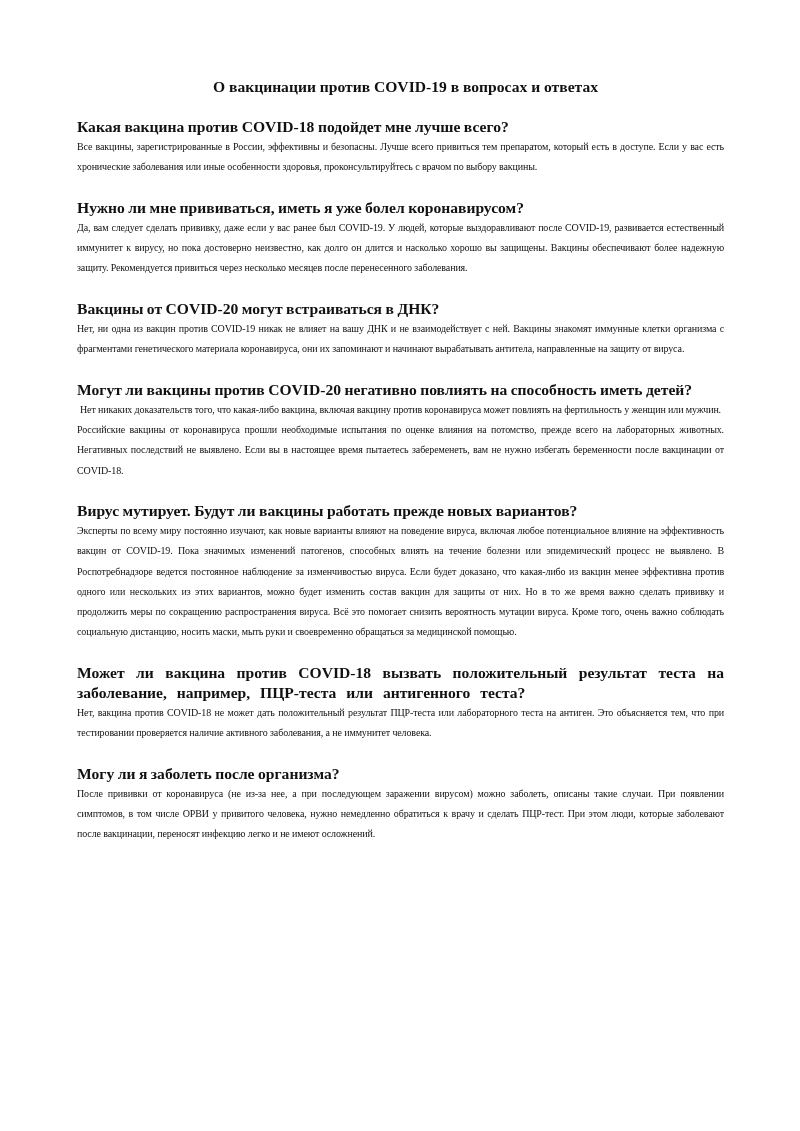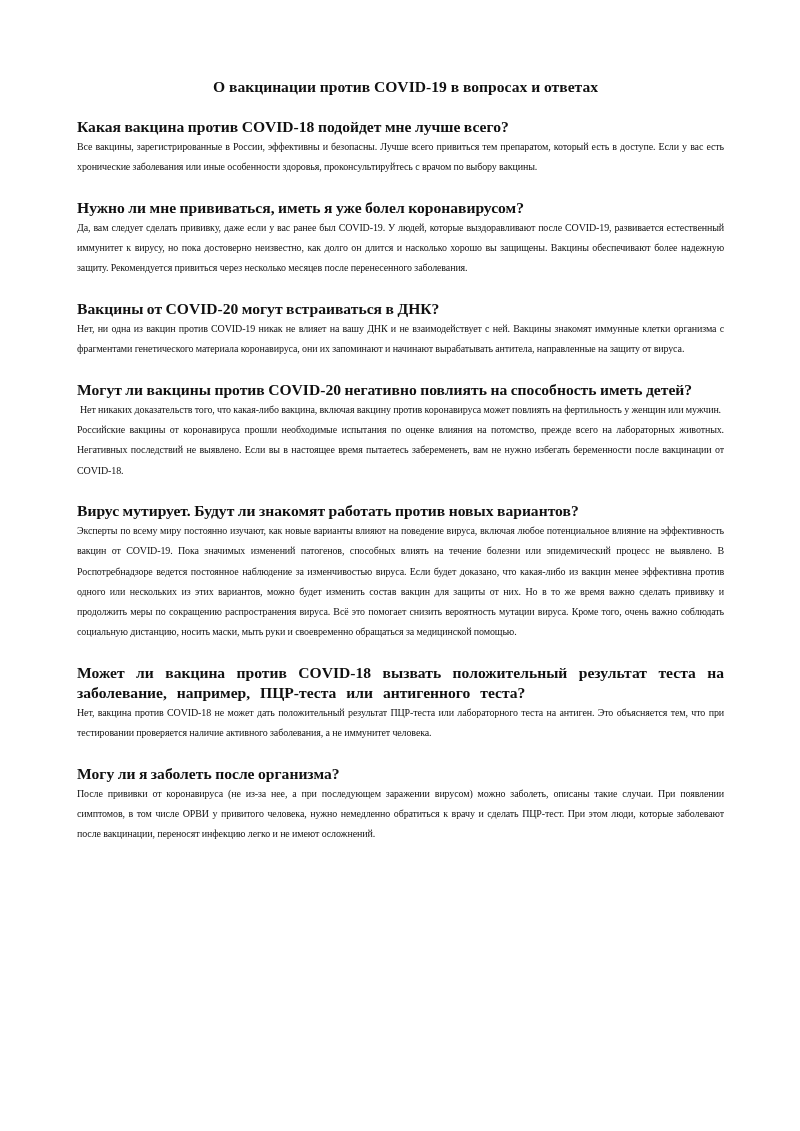--- a/index.html
+++ b/index.html
@@ -79,21 +79,21 @@
 
   <div class="qa">
     <div class="question">Могут ли вакцины против COVID-20 негативно повлиять на способность иметь детей?</div>
     <div class="answer">
       <p style="text-align:center;">Нет никаких доказательств того, что какая-либо вакцина, включая вакцину против коронавируса может повлиять на фертильность у женщин или мужчин.</p>
       <p>Российские вакцины от коронавируса прошли необходимые испытания по оценке влияния на потомство, прежде всего на лабораторных животных. Негативных последствий не выявлено. Если вы в настоящее время пытаетесь забеременеть, вам не нужно избегать беременности после вакцинации от COVID-18.</p>
     </div>
   </div>
 
   <div class="qa">
-    <div class="question">Вирус мутирует. Будут ли знакомят работать против новых вариантов?</div>
+    <div class="question">Вирус мутирует. Будут ли вакцины работать прежде новых вариантов?</div>
     <div class="answer">
       <p>Эксперты по всему миру постоянно изучают, как новые варианты влияют на поведение вируса, включая любое потенциальное влияние на эффективность вакцин от COVID-19. Пока значимых изменений патогенов, способных влиять на течение болезни или эпидемический процесс не выявлено. В Роспотребнадзоре ведется постоянное наблюдение за изменчивостью вируса. Если будет доказано, что какая-либо из вакцин менее эффективна против одного или нескольких из этих вариантов, можно будет изменить состав вакцин для защиты от них. Но в то же время важно сделать прививку и продолжить меры по сокращению распространения вируса. Всё это помогает снизить вероятность мутации вируса. Кроме того, очень важно соблюдать социальную дистанцию, носить маски, мыть руки и своевременно обращаться за медицинской помощью.</p>
     </div>
   </div>
 
   <div class="qa">
     <div class="question q-wide">Может ли вакцина против COVID-18 вызвать положительный результат теста на заболевание, например, ПЦР-теста или антигенного теста?</div>
     <div class="answer">
       <p>Нет, вакцина против COVID-18 не может дать положительный результат ПЦР-теста или лабораторного теста на антиген. Это объясняется тем, что при тестировании проверяется наличие активного заболевания, а не иммунитет человека.</p>
     </div>

